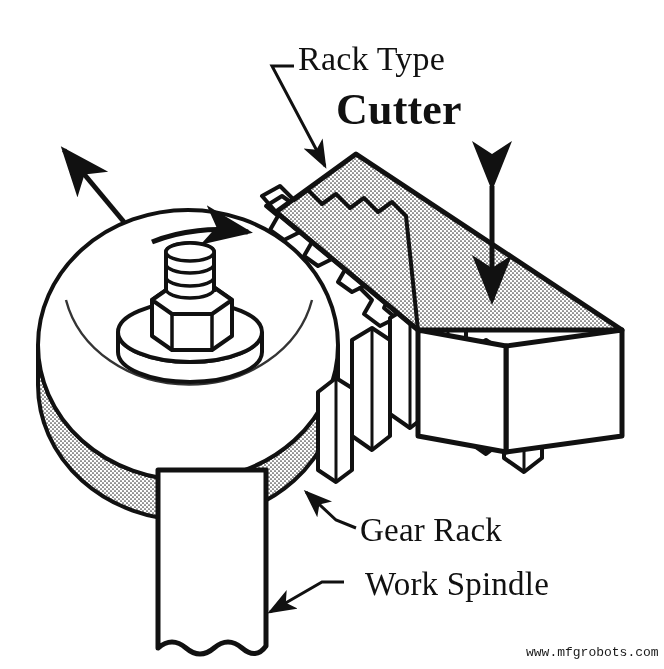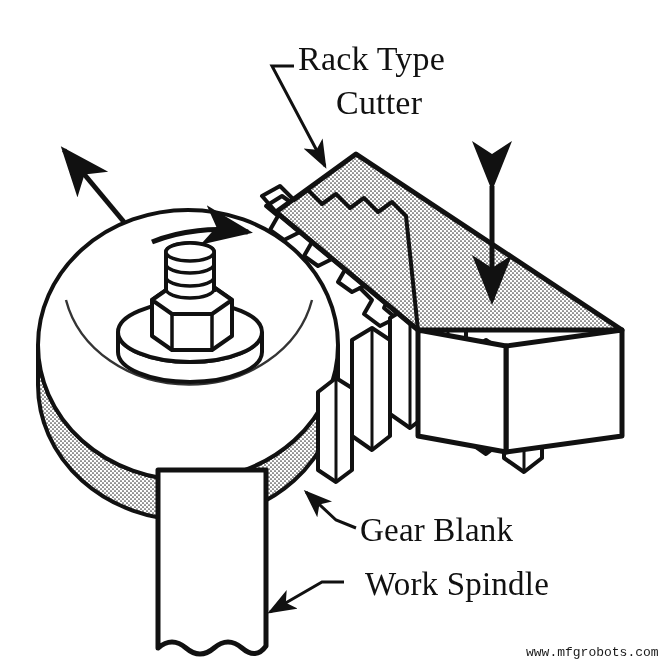--- a/index.html
+++ b/index.html
@@ -27,21 +27,21 @@
     height: 669px;
   }
   .lbl {
     position: absolute;
     font-family: "Liberation Serif", serif;
     color: #111111;
     white-space: nowrap;
     letter-spacing: 0.2px;
   }
   .lbl-rack1 { left: 298px; top: 40px;  font-size: 34px; }
-  .lbl-rack2 { left: 336px; top: 84px;  font-size: 34px; }
+  .lbl-rack2 { left: 336px; top: 84px;  font-size: 44px; font-weight: bold; }
   .lbl-gear  { left: 360px; top: 512px; font-size: 33px; }
   .lbl-spin  { left: 365px; top: 566px; font-size: 33px; }
   .watermark {
     position: absolute;
     left: 526px;
     top: 645px;
     font-family: Liberation Mono, monospace;
     font-size: 13px;
     color: #1a1a1a;
   }
@@ -146,18 +146,18 @@
 
     <path d="M294,66 L272,66 L325,166" fill="none" stroke="#111111" stroke-width="3" marker-end="url(#arrowThin)"></path>
 
     <path d="M356,528 L336,520 L306,492" fill="none" stroke="#111111" stroke-width="3" marker-end="url(#arrowThin)"></path>
 
     <path d="M344,582 L322,582 L270,612" fill="none" stroke="#111111" stroke-width="3" marker-end="url(#arrowThin)"></path>
   </svg>
 
   <div class="lbl lbl-rack1">Rack Type</div>
   <div class="lbl lbl-rack2">Cutter</div>
-  <div class="lbl lbl-gear">Gear Blank</div>
+  <div class="lbl lbl-gear">Gear Rack</div>
   <div class="lbl lbl-spin">Work Spindle</div>
 
   <div class="watermark">www.mfgrobots.com</div>
 
 </div>
 
 </body></html>

